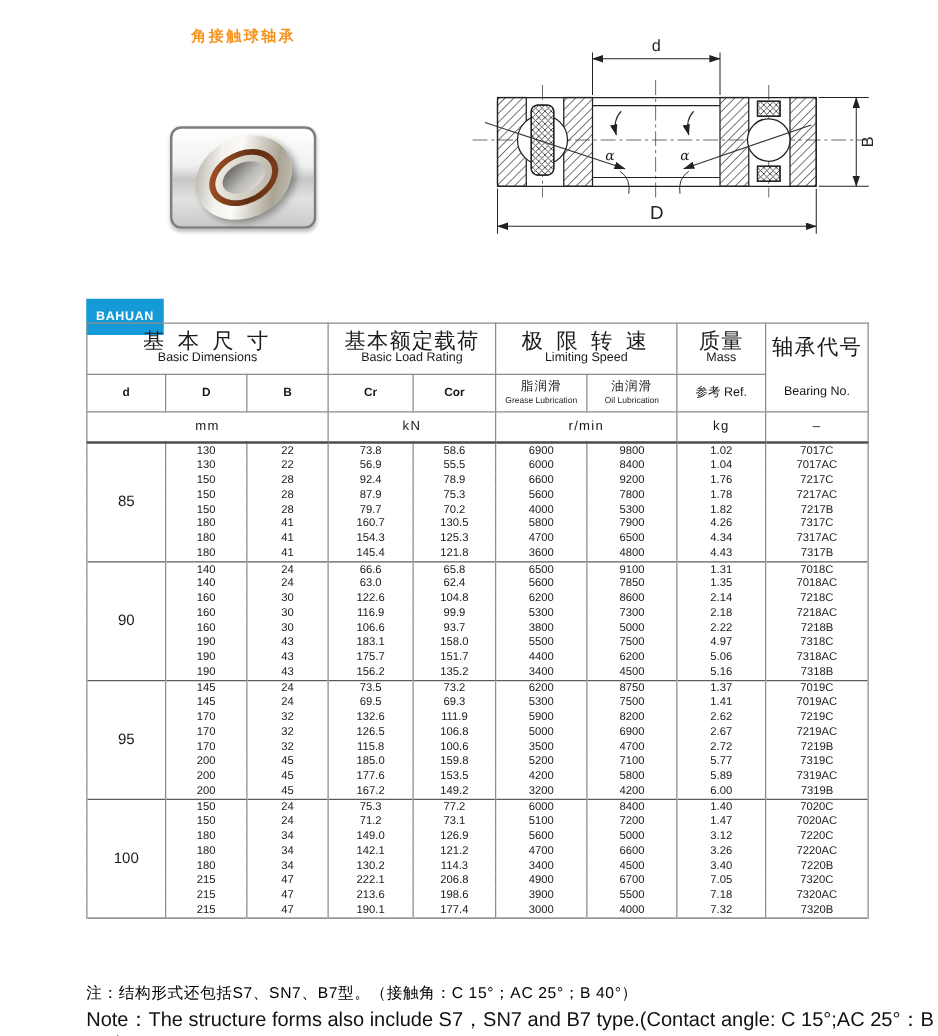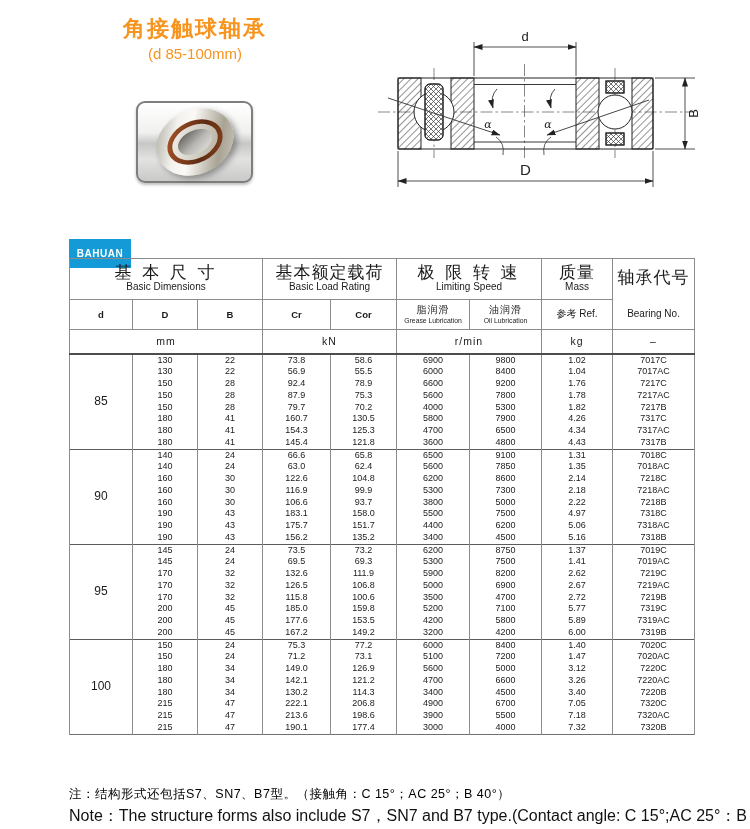--- a/index.html
+++ b/index.html
@@ -9,21 +9,21 @@
     --heavy:#4d4d4d;
     --ink:#1a1a1a;
   }
   *{margin:0;padding:0;box-sizing:border-box;}
   html,body{background:#fff;}
   body{font-family:"Liberation Sans",sans-serif;color:var(--ink);}
   .page{position:relative;width:750px;height:829px;background:#fff;overflow:hidden;}
 
   
   .title-block{position:absolute;left:40px;top:16px;width:310px;text-align:center;color:var(--orange);}
-  .title-zh{font-size:22px;font-weight:bold;letter-spacing:2px;line-height:26px;}
+  .title-zh{font-size:12px;font-weight:bold;letter-spacing:2px;line-height:26px;}
   .title-en{font-size:15.5px;line-height:22px;margin-top:4px;}
   .title-range{font-size:15px;line-height:20px;margin-top:2px;}
 
   
   .photo-card{position:absolute;left:136px;top:101px;width:117px;height:82px;border-radius:9px;
     border:2px solid #7e7e7e;
     background:linear-gradient(180deg,#ffffff 0%,#f0f0ef 38%,#c7c7c6 52%,#e2e2e0 72%,#c9c9c8 100%);
     box-shadow:0 2px 3px rgba(0,0,0,.25);}
   .bearing-wrap{position:absolute;left:50%;top:50%;width:80px;height:64px;transform:translate(-50%,-50%) rotate(-26deg);}
   .bearing-wrap div{position:absolute;left:50%;top:50%;transform:translate(-50%,-50%);border-radius:50%;}
@@ -67,21 +67,20 @@
   .note-zh{position:absolute;left:69px;top:786px;font-size:12.5px;letter-spacing:.5px;color:#000000;}
   .note-en{position:absolute;left:69px;top:806px;font-size:16px;color:#111;}
 </style>
 </head>
 <body>
 
 <div class="page">
 
   <div class="title-block">
     <div class="title-zh">角接触球轴承</div>
-    <div class="title-range">(d 85-100mm)</div>
   </div>
 
   <div class="photo-card">
     <div class="bearing-wrap">
       <div class="b-outer"></div>
       <div class="b-cage"></div>
       <div class="b-rim"></div>
       <div class="b-hole"></div>
     </div>
   </div>

